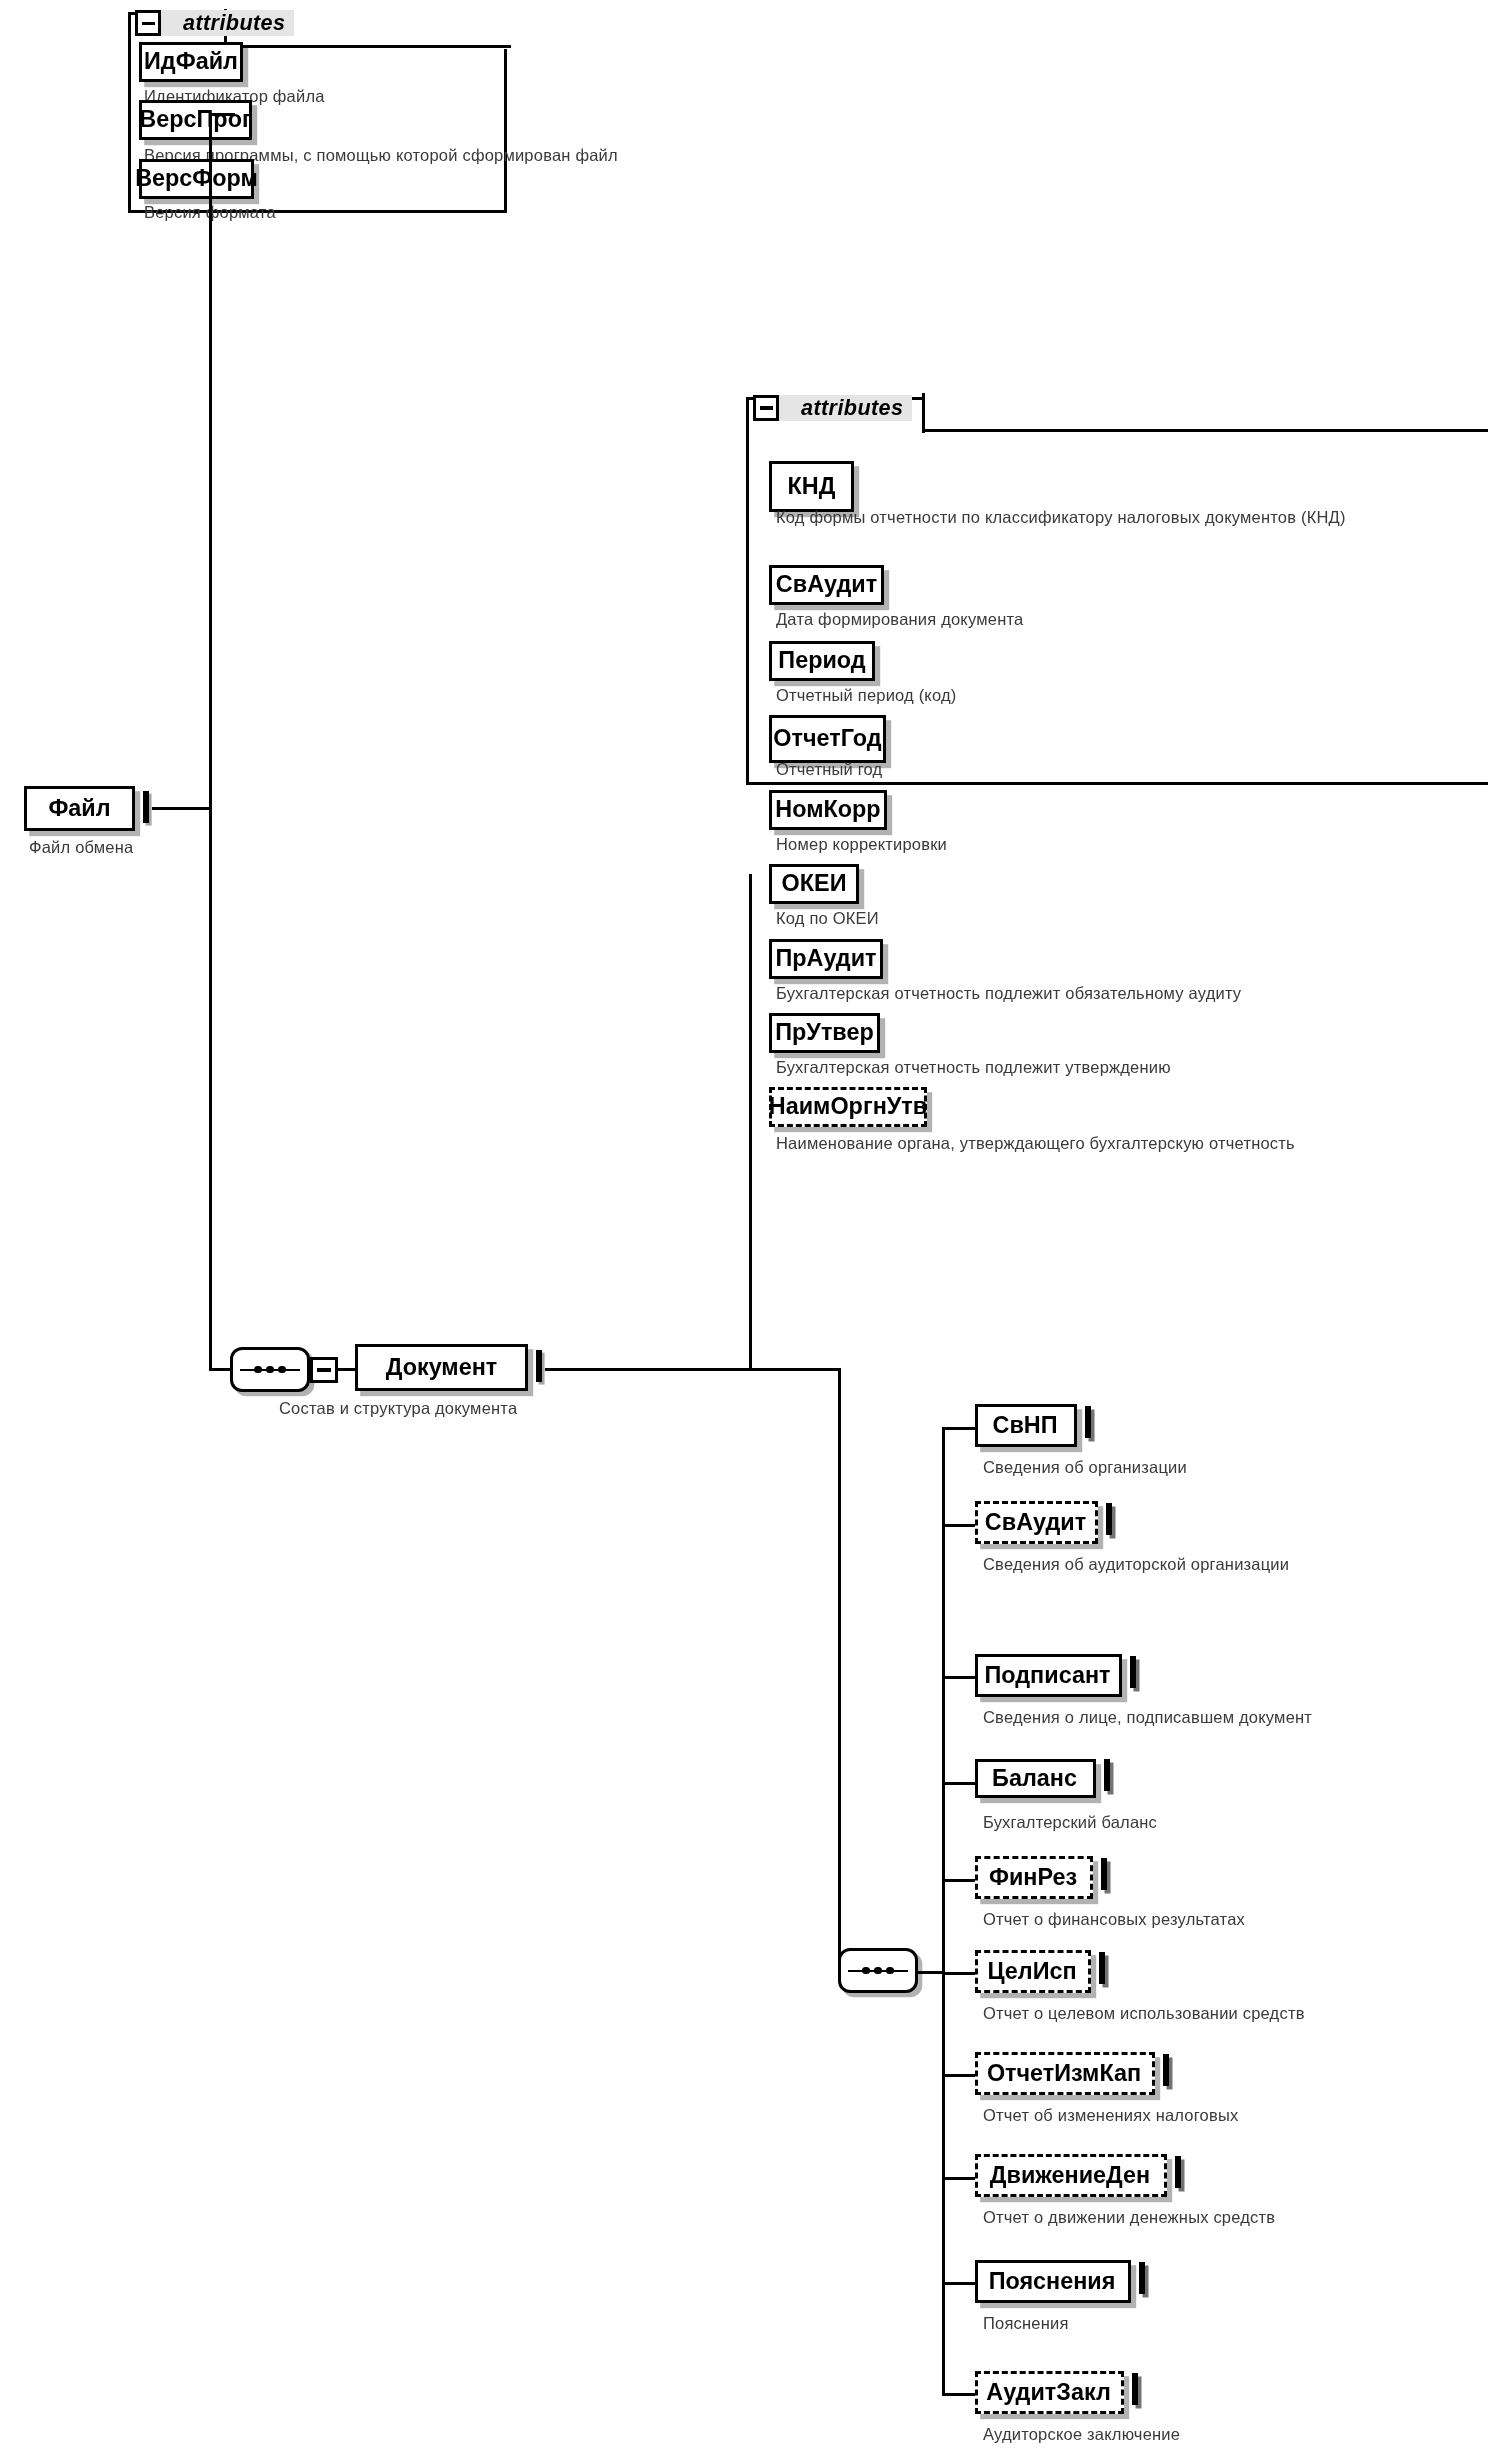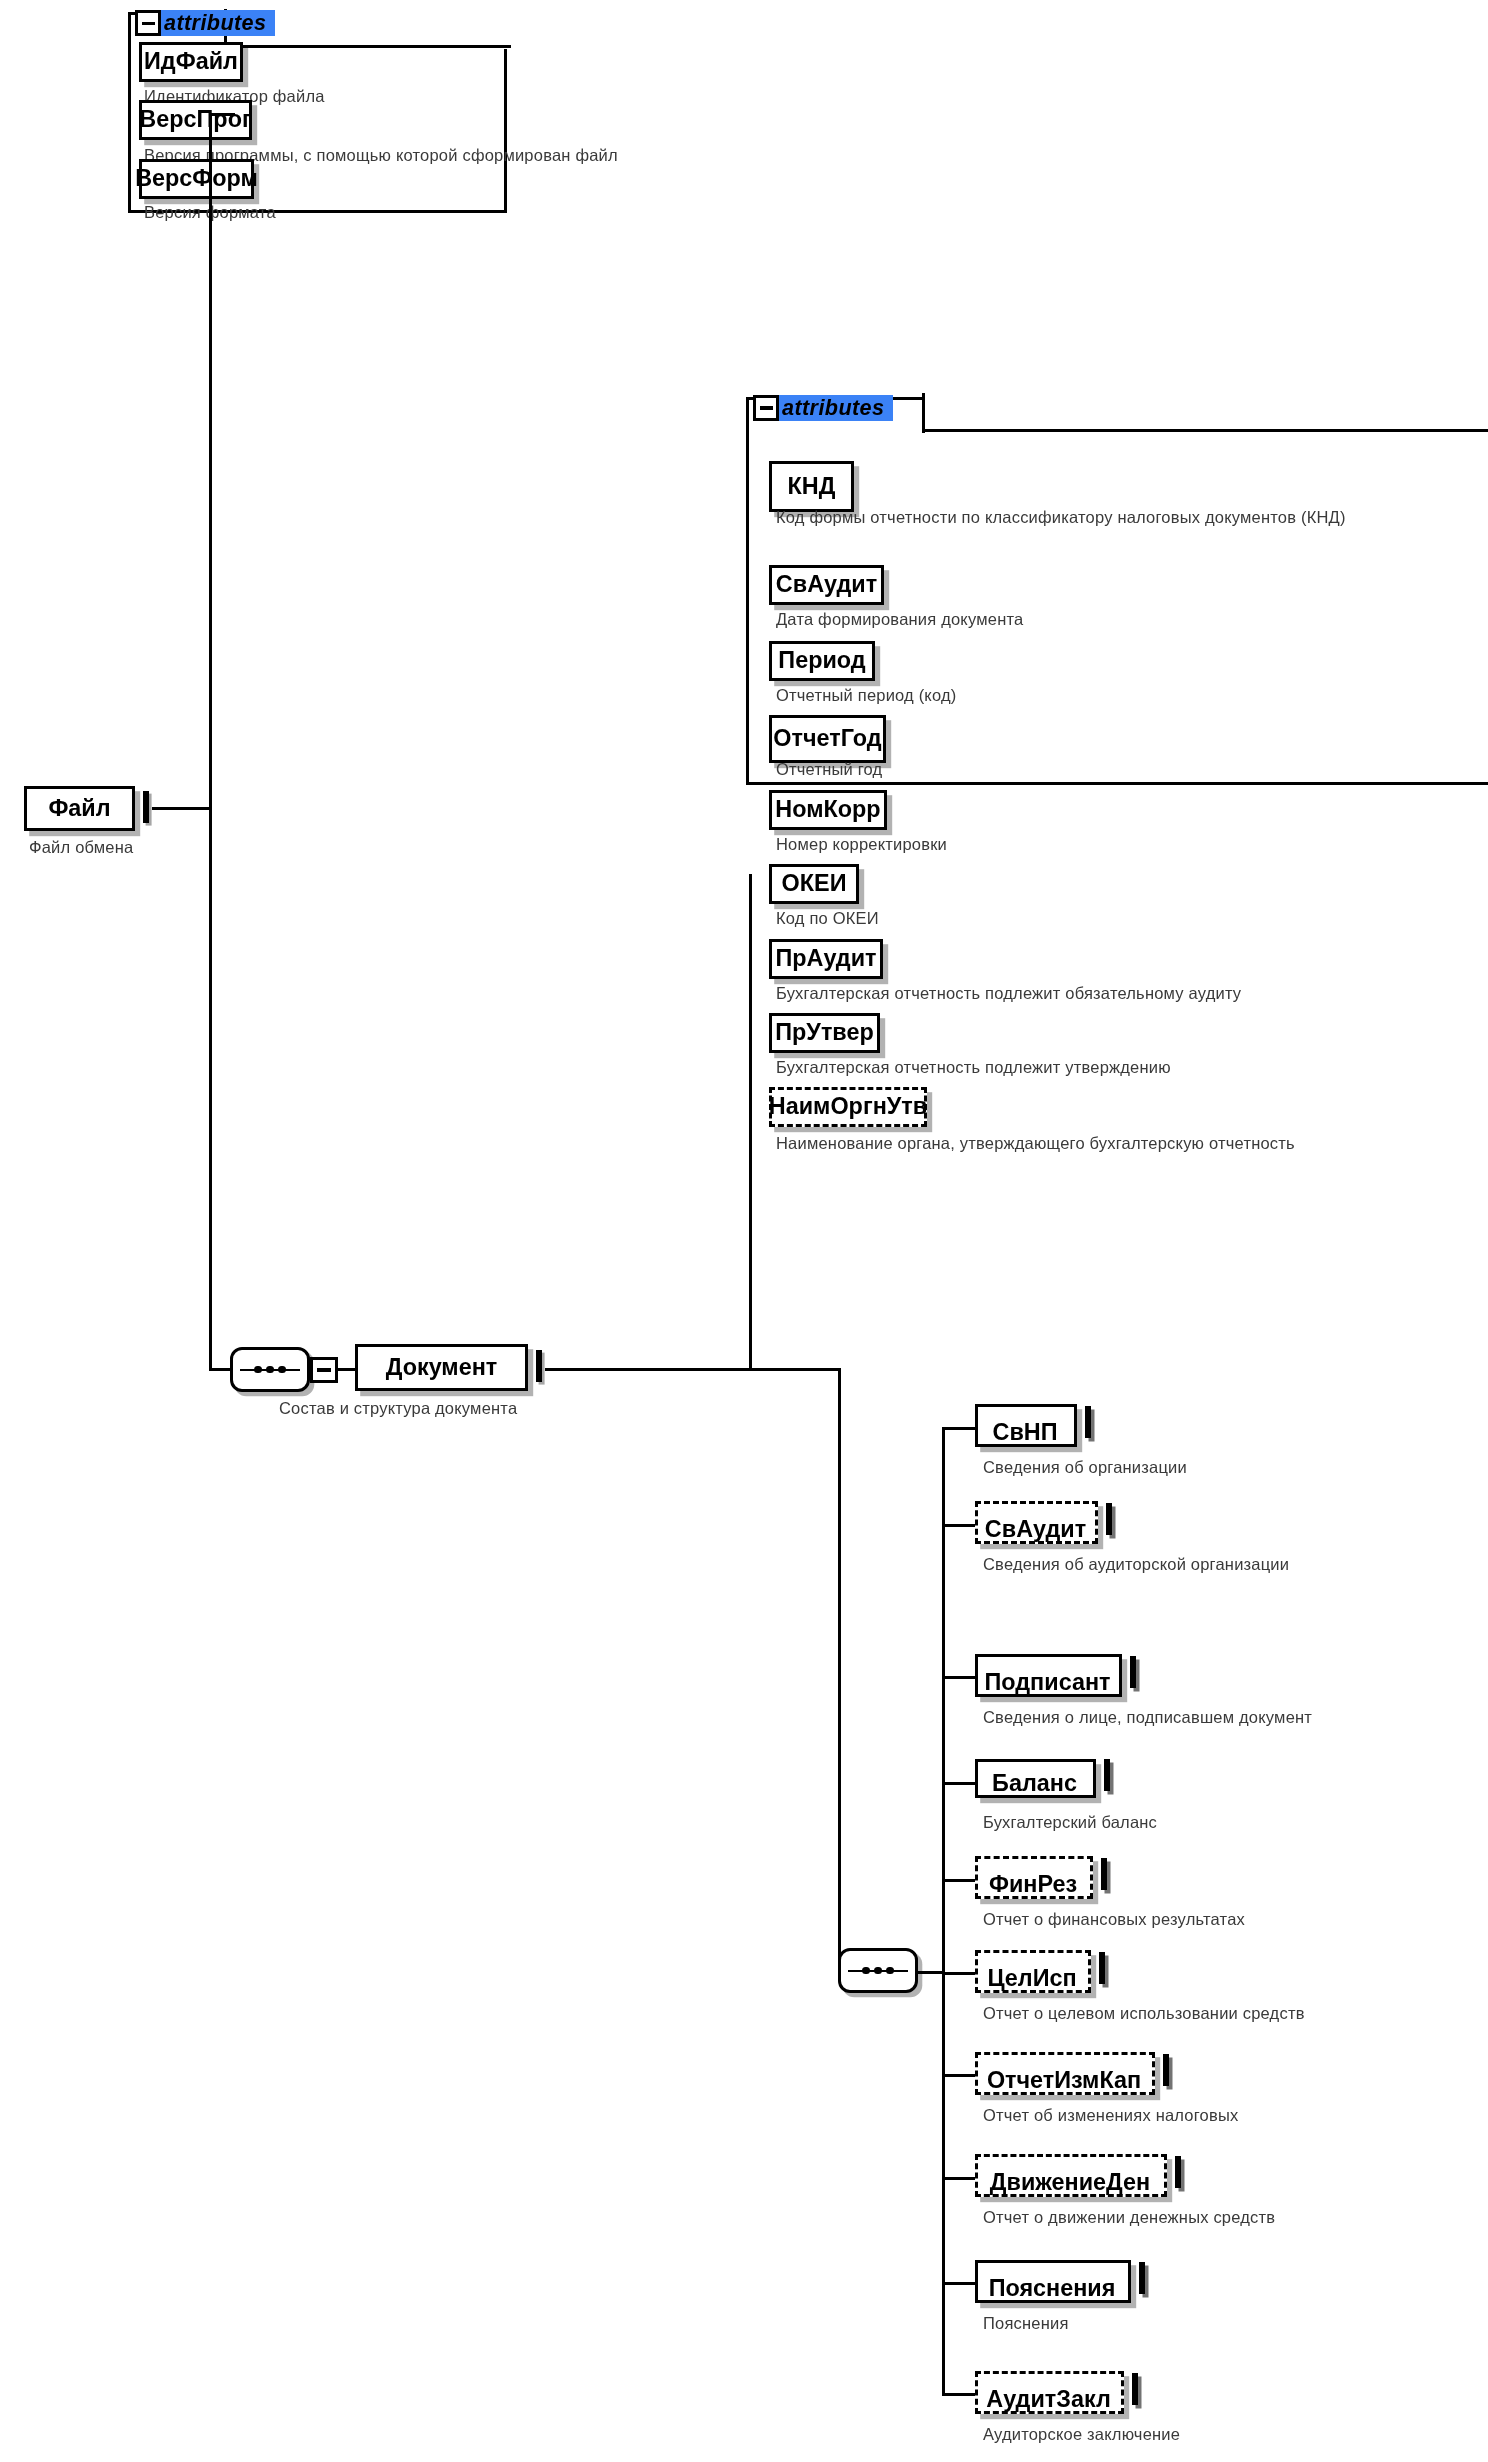--- a/index.html
+++ b/index.html
@@ -24,22 +24,22 @@
   .attr-panel{
     position:absolute;
     border:3.5px solid #000;
     background:#ffffff;
     box-sizing:border-box;
   }
   .attr-header{
     position:absolute;
     display:flex;
     align-items:center;
-    gap:3px;
-    background:#3b82f6;
+    gap:22px;
+    background:#e5e5e5;
     padding-right:8.7px;
     text-align:right;
   }
   .minus-box{
     width:26px;height:26px;
     border:3.5px solid #000;
     box-sizing:border-box;
     background:#fff;
     position:relative;
     flex:0 0 auto;
@@ -90,21 +90,21 @@
     box-shadow:5.2px 5.2px 0 rgba(0,0,0,.30);
     padding:0 12px;
   }
   .node.dashed{
     border-style:dashed;
     border-width:3.5px;
   }
   .node .lbl{line-height:1;}
 
   
-  .node.has-plus{padding-right:14px;align-items:flex-end;}
+  .node.has-plus{padding-right:14px;}
   .node .plus-anchor{
     position:absolute;
     right:-17.3px;
     top:50%;
     margin-top:-16.5px;
   }
   .node .minus-anchor{
     position:absolute;
     right:-17.3px;
     top:50%;

